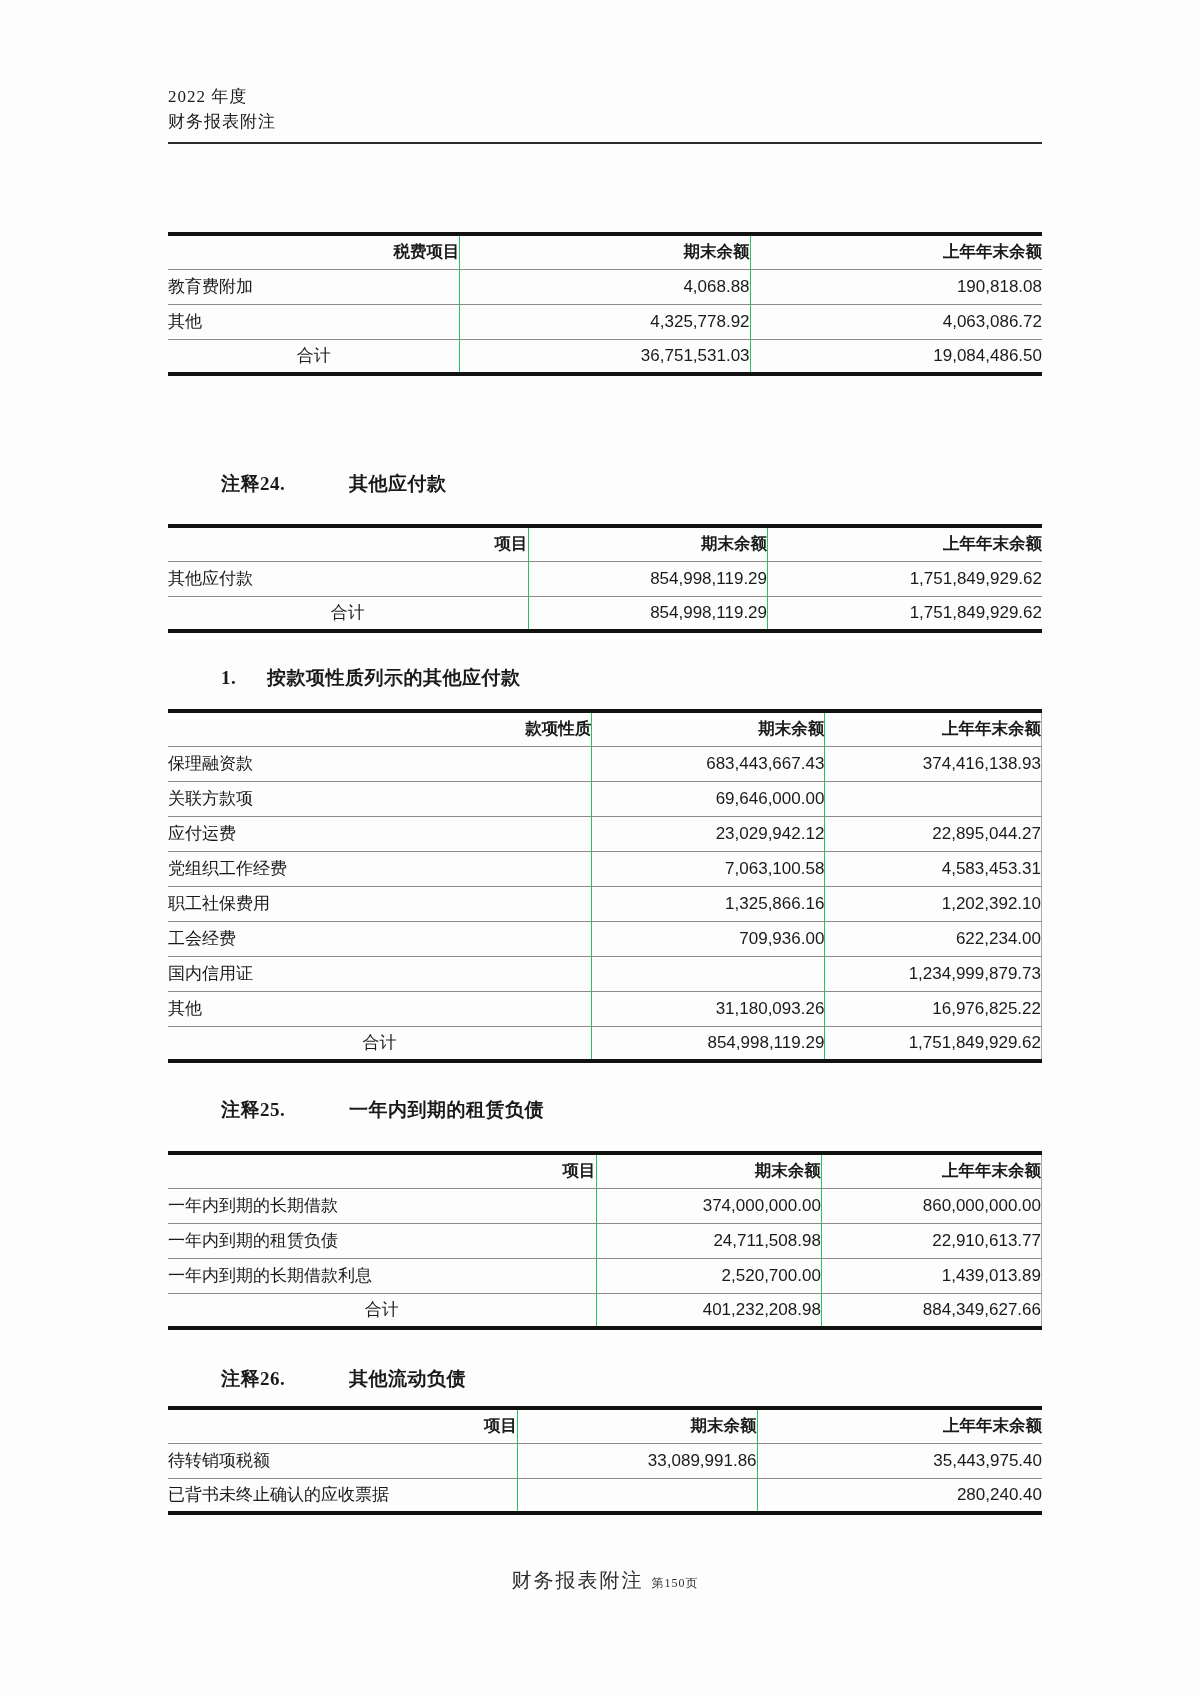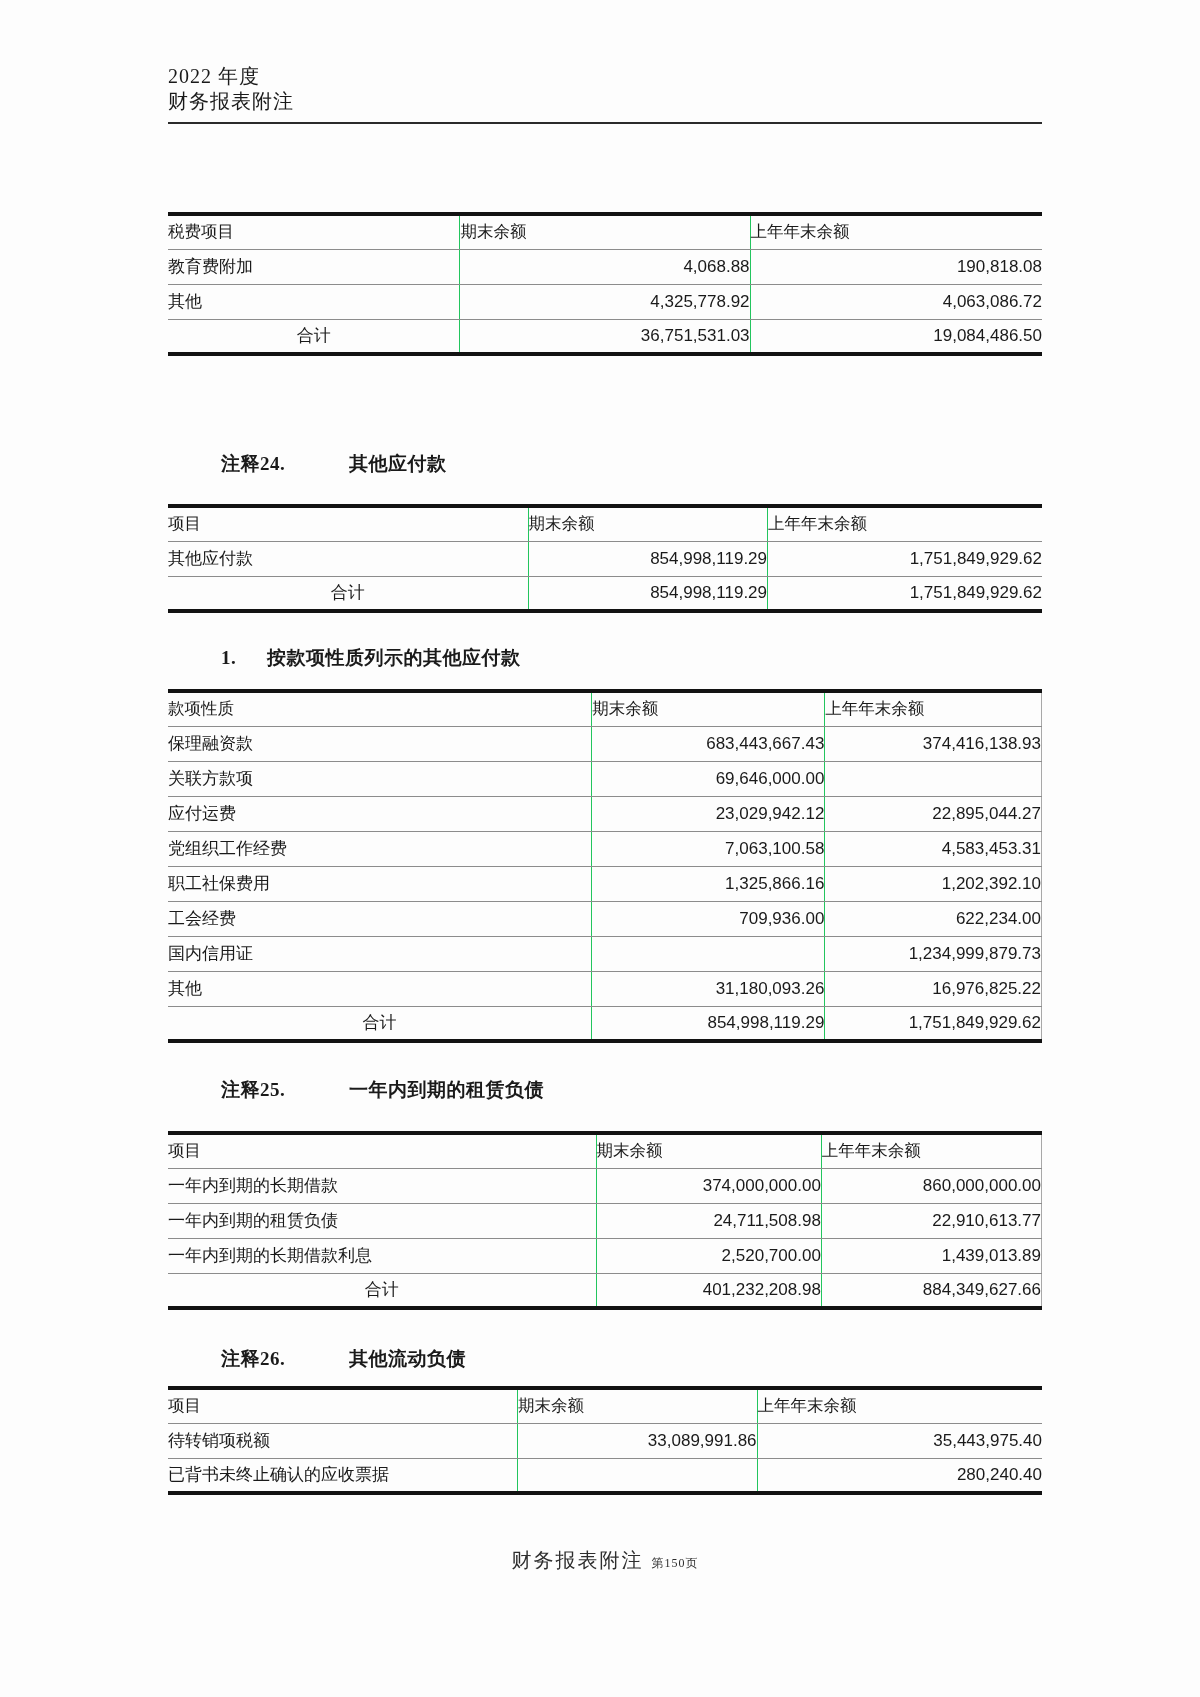--- a/index.html
+++ b/index.html
@@ -8,34 +8,34 @@
     width:1200px; height:1697px;
     background:#fdfdfd;
     color:#1a1a1a;
     font-family:"Liberation Serif","DejaVu Serif",serif;
     overflow:hidden;
   }
   .content { margin-left:168px; width:874px; }
 
   
   .doc-header {
-    padding-top:64px; padding-bottom:8px;
+    padding-top:84px; padding-bottom:8px;
     border-bottom:2px solid #2b2b2b;
-    font-size:20px; line-height:25px; letter-spacing:1px;
+    font-size:17px; line-height:25px; letter-spacing:1px;
   }
 
   
   .fin-table {
     width:100%; border-collapse:collapse; table-layout:fixed;
     border-top:4px solid #121212;
     border-bottom:4px solid #121212;
   }
   .fin-table th {
-    font-weight:normal; font-size:16.5px; height:35px;
-    text-align:left; border-bottom:1px solid #8c8c8c; padding:0;
+    font-weight:bold; font-size:16.5px; height:35px;
+    text-align:right; border-bottom:1px solid #8c8c8c; padding:0;
   }
   .fin-table td {
     font-size:17px; height:35px; padding:0;
     border-bottom:1px solid #8c8c8c;
   }
   .fin-table tbody tr:last-child td { border-bottom:none; }
   .fin-table th + th, .fin-table td + td { border-left:1px solid #22c55e; }
   .c0 { text-align:left; padding-left:12px; }
   .num {
     text-align:right; padding-right:16px;

